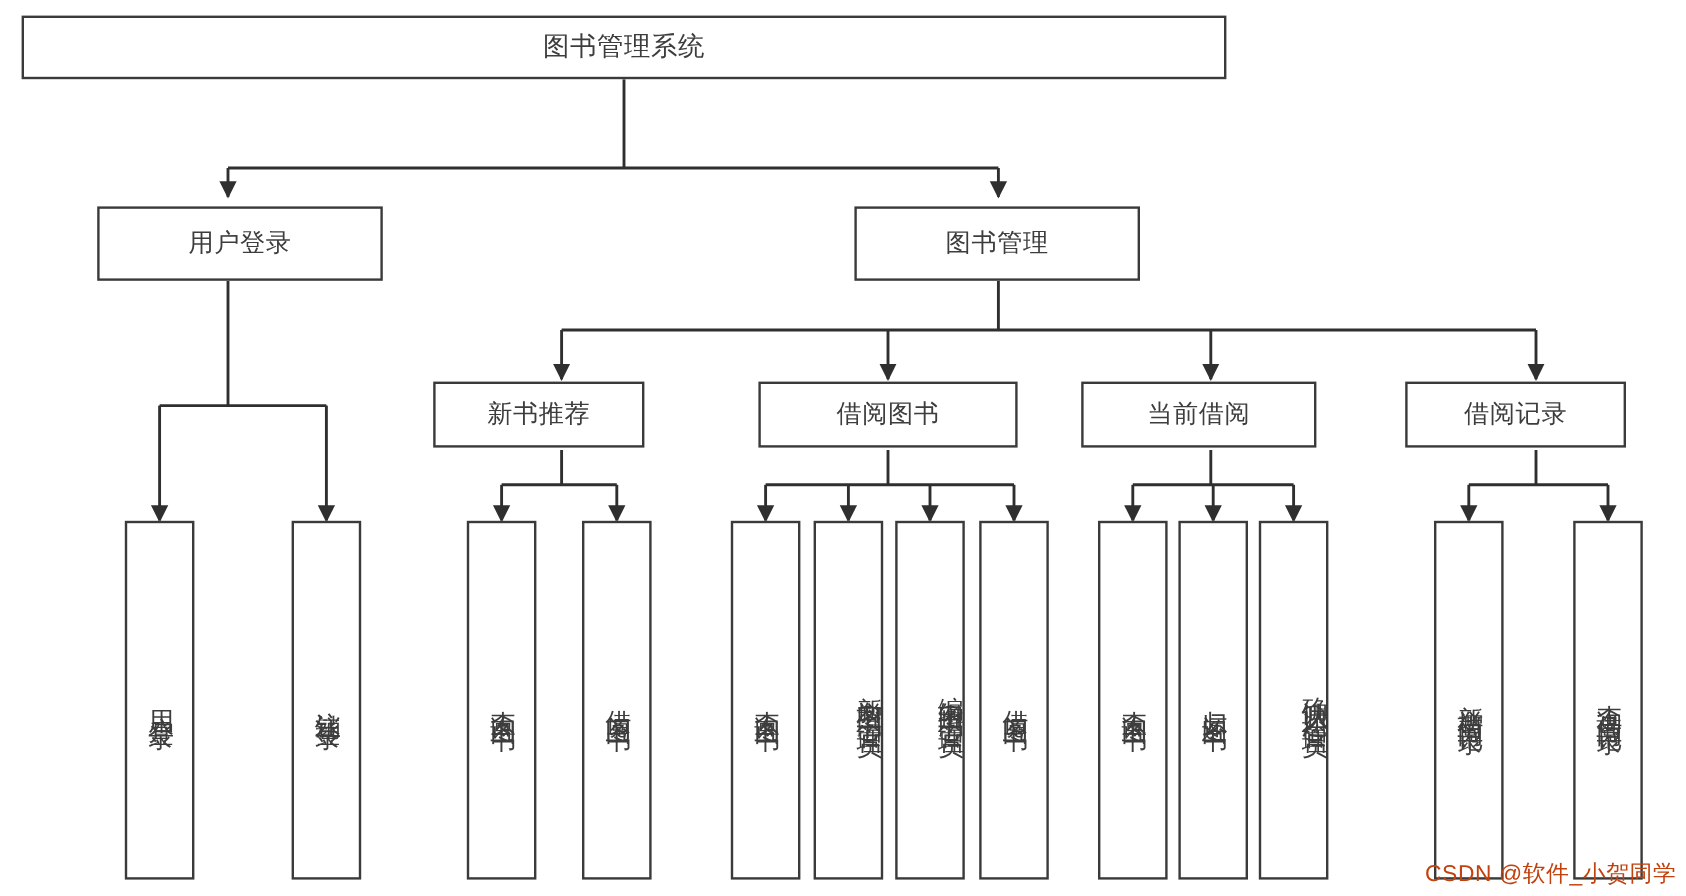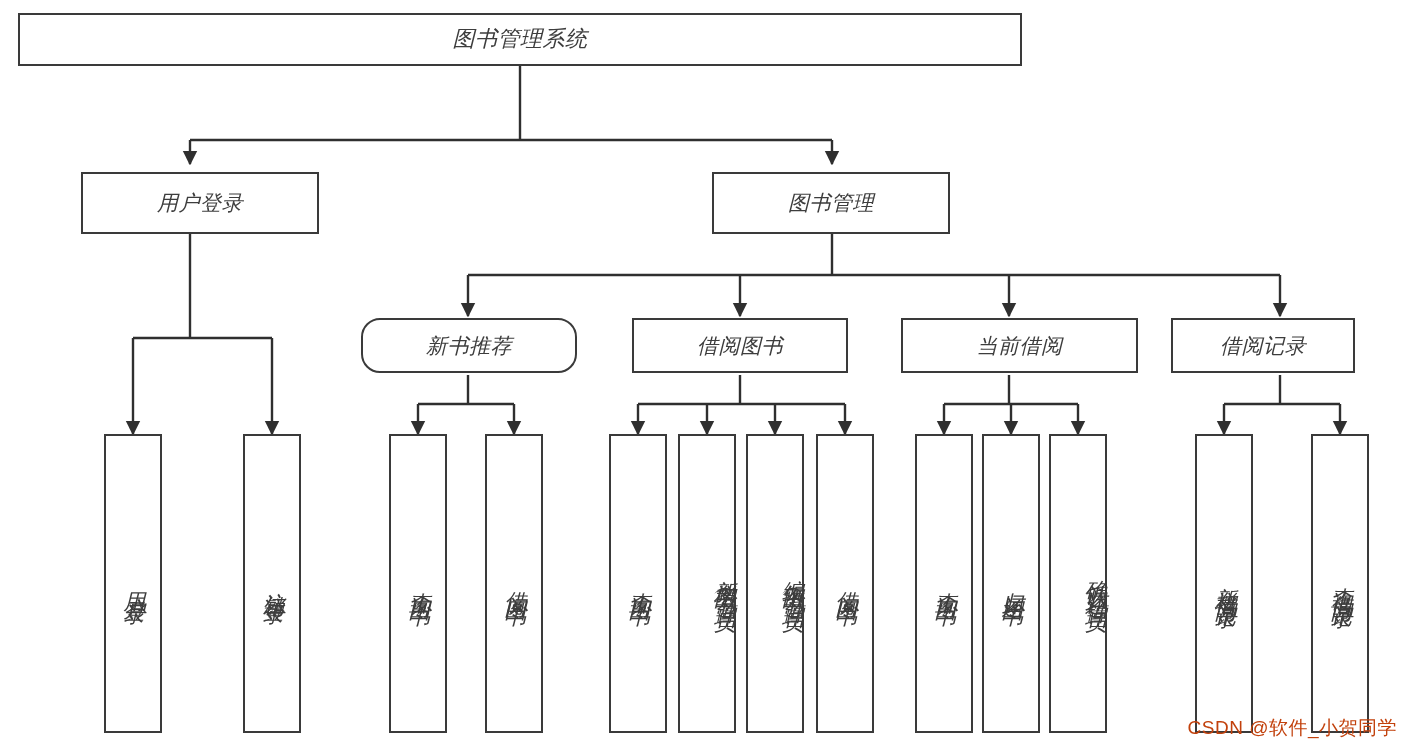--- a/index.html
+++ b/index.html
@@ -34,21 +34,20 @@
     display: flex;
     align-items: center;
     justify-content: center;
     color: #3d3d3d;
   }
   .node .label {
     display: block;
     text-align: left;
     line-height: 1.02;
     letter-spacing: 0.5px;
-    font-style: italic;
   }
   
   .node.h .label {
     font-size: 21px;
     white-space: nowrap;
   }
   #n-root .label { font-size: 22px; }
 
   
   .node.v {
@@ -144,29 +143,29 @@
   </div>
 
   <div class="node h" style="left:81px; top:172px; width:238px; height:62px;">
     <span class="label">用户登录</span>
   </div>
 
   <div class="node h" style="left:712px; top:172px; width:238px; height:62px;">
     <span class="label">图书管理</span>
   </div>
 
-  <div class="node h" style="left:361px; top:318px; width:216px; height:55px;border-radius:19px;">
+  <div class="node h" style="left:361px; top:318px; width:176px; height:55px;">
     <span class="label">新书推荐</span>
   </div>
 
   <div class="node h" style="left:632px; top:318px; width:216px; height:55px;">
     <span class="label">借阅图书</span>
   </div>
 
-  <div class="node h" style="left:901px; top:318px; width:237px; height:55px;">
+  <div class="node h" style="left:901px; top:318px; width:196px; height:55px;">
     <span class="label">当前借阅</span>
   </div>
 
   <div class="node h" style="left:1171px; top:318px; width:184px; height:55px;">
     <span class="label">借阅记录</span>
   </div>
 
   <div class="node v mid" style="left:104px; top:434px; width:58px; height:299px;">
     <span class="label">用户登录</span>
   </div>

